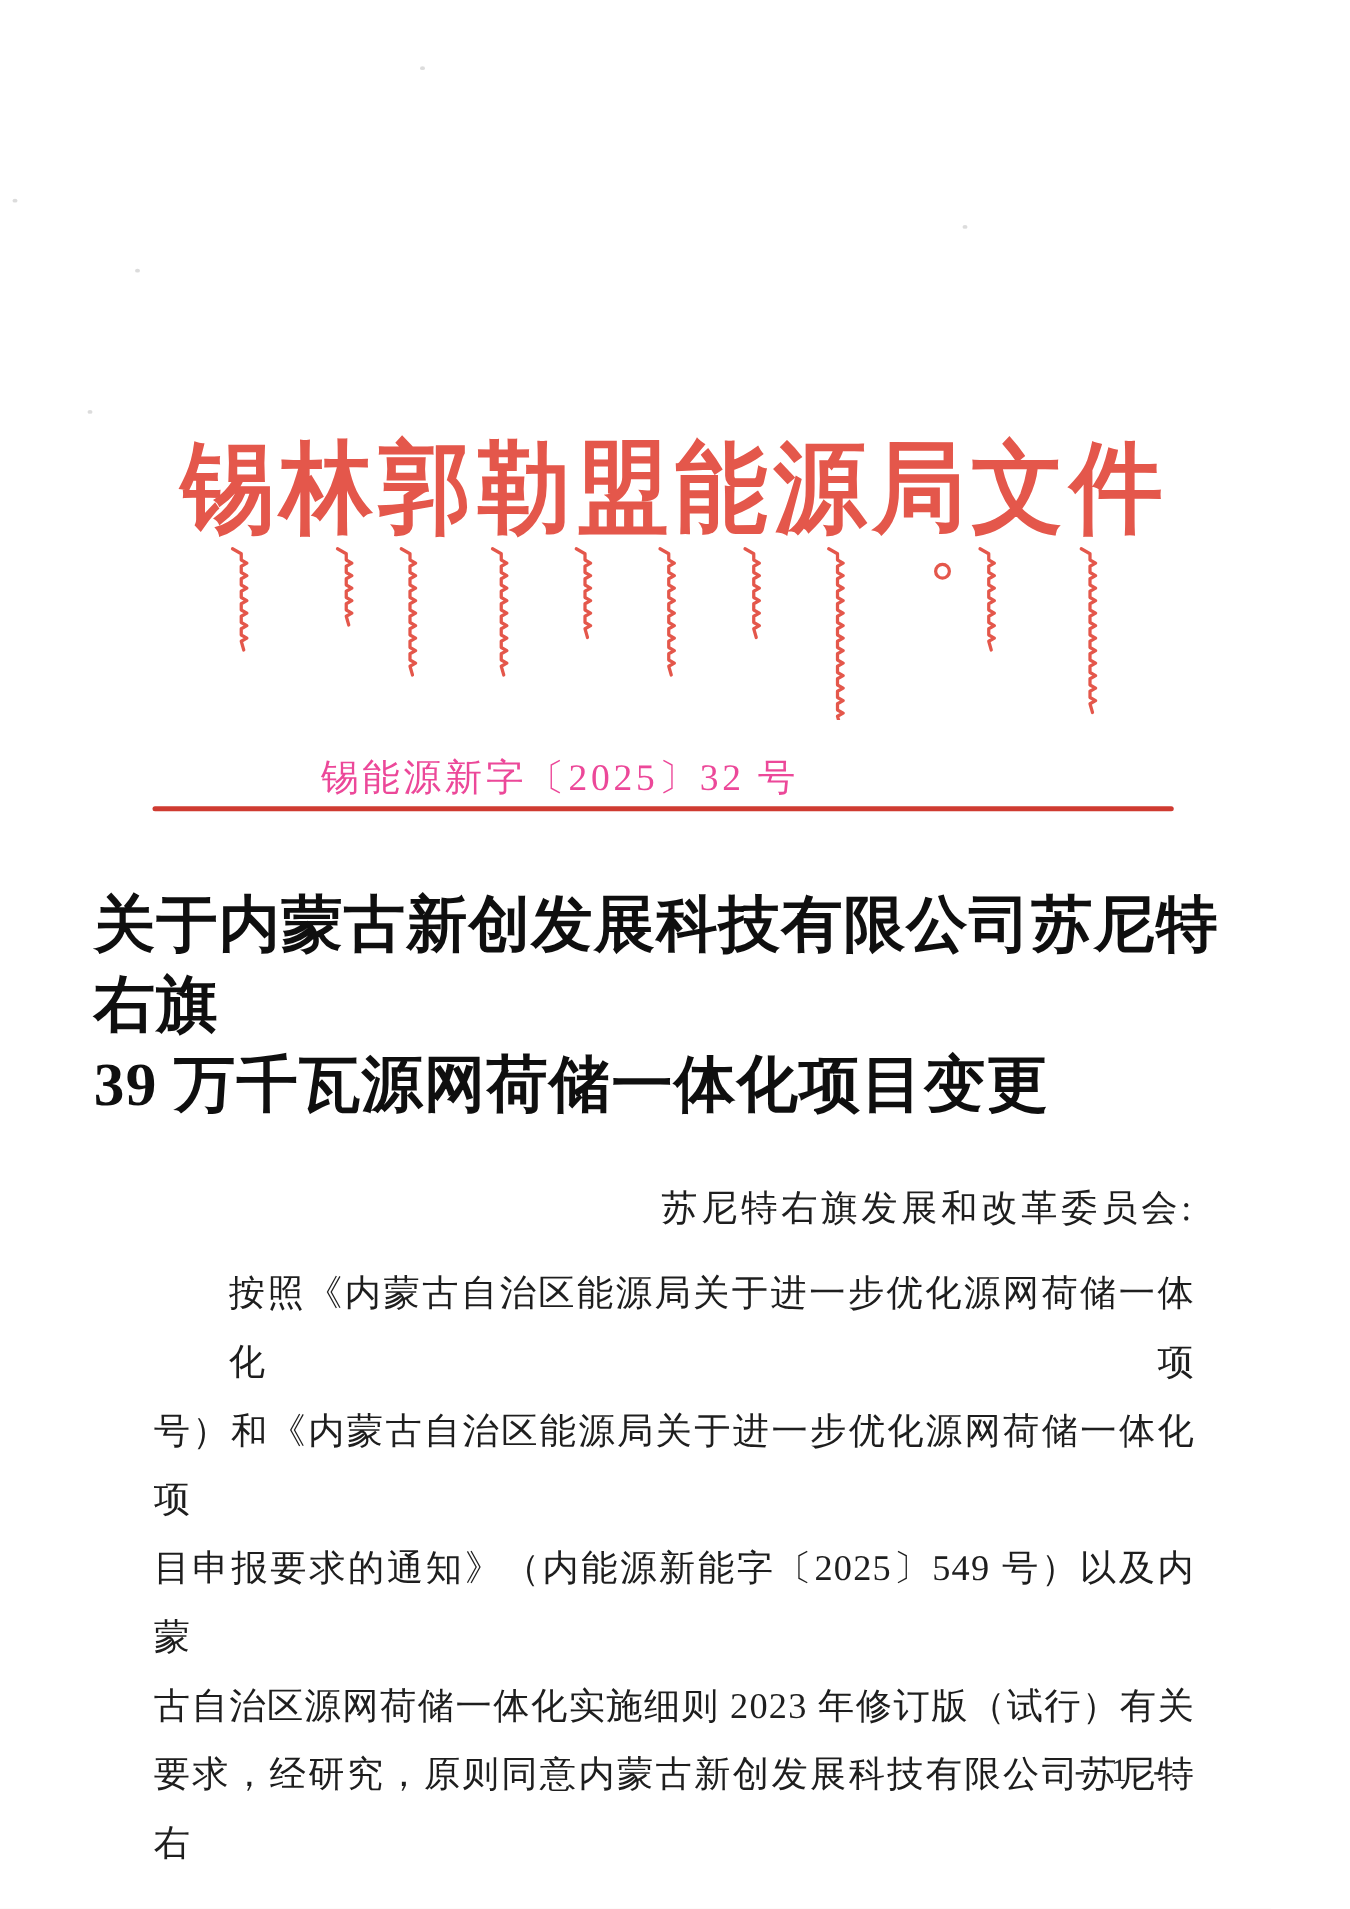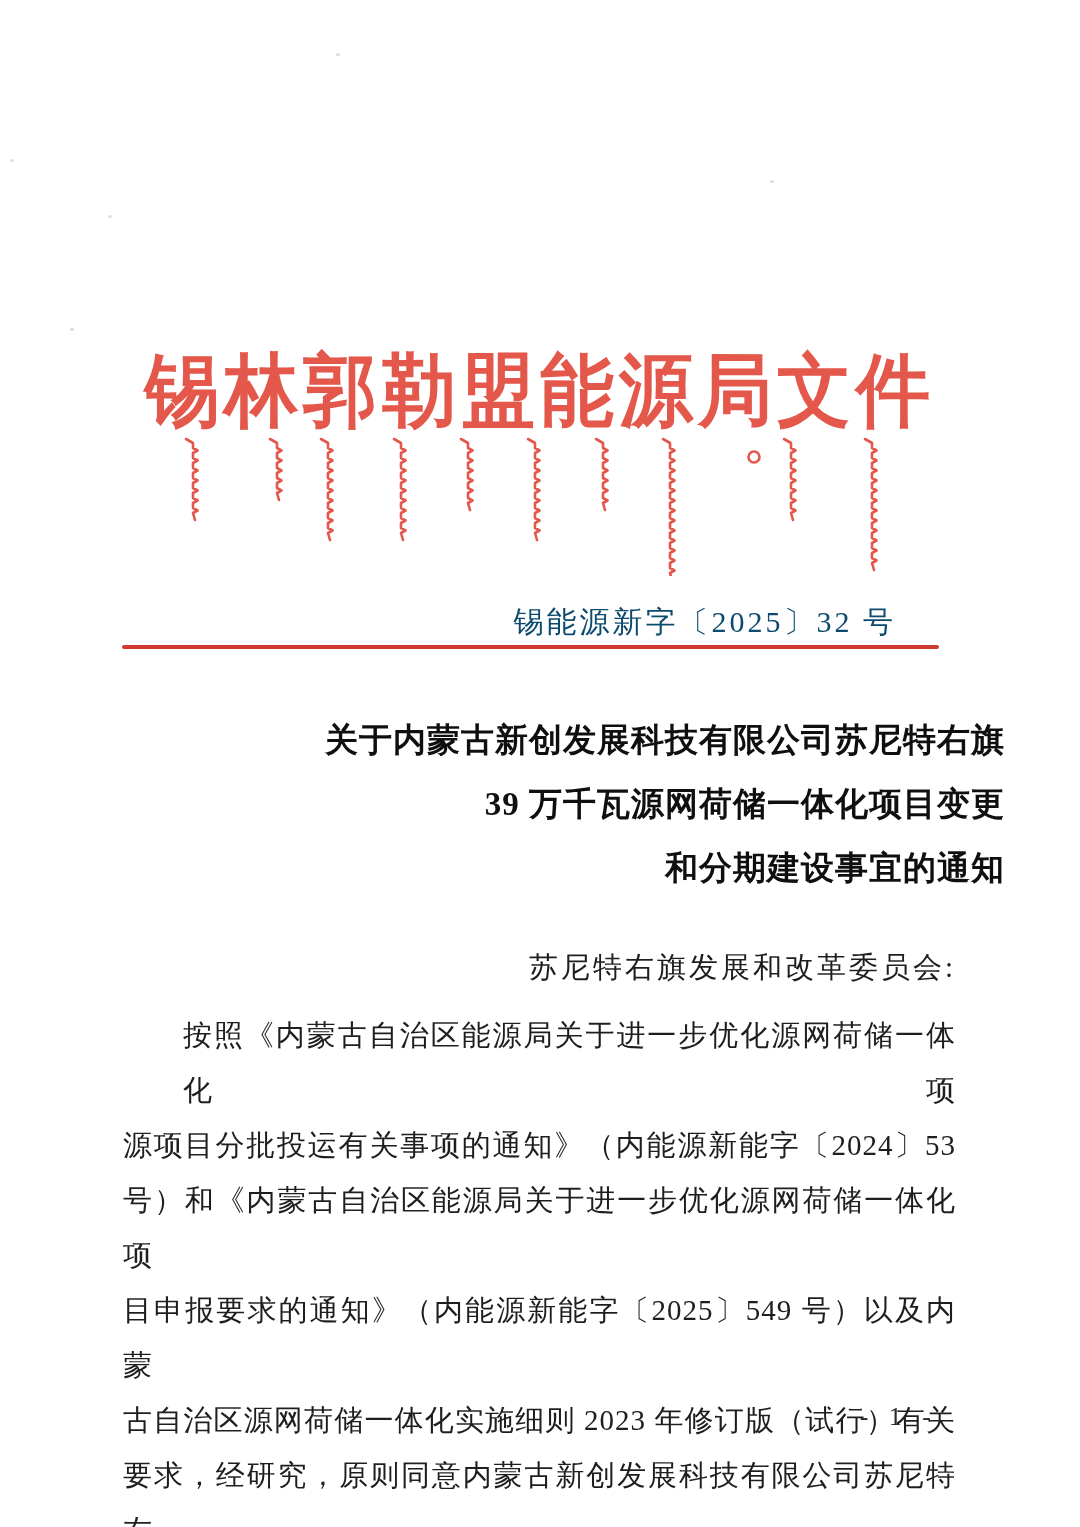--- a/index.html
+++ b/index.html
@@ -29,39 +29,39 @@
   }
   .mongolian-row{
     position:absolute;
     top:436px;left:0;
     width:1080px;height:140px;
   }
   
   .doc-number{
     position:absolute;
     top:602px;left:0;width:896px;
-    text-align:right;
+    text-align:center;
     font-size:30px;
     letter-spacing:3px;
-    color:#0c4a6e;
+    color:#ec4899;
   }
   .red-divider{
     position:absolute;
     top:645px;left:122px;
     width:817px;height:4px;
     background:#cf3b31;
     border-radius:2px;
   }
   
   .doc-title{
     position:absolute;
     top:708px;left:75px;
     width:930px;
-    text-align:right;
-    font-size:33px;
+    text-align:left;
+    font-size:49px;
     line-height:64px;
     font-weight:bold;
     color:#0f0f0f;
     letter-spacing:1px;
   }
   
   .body-block{
     position:absolute;
     top:940px;left:123px;
     width:833px;
@@ -129,28 +129,26 @@
       <path d="M865,3 l7,4 l0,5 l4.5,2.5 l-4.5,2.5 l0,5 l4.5,2.5 l-4.5,2.5 l0,5 l4.5,2.5 l-4.5,2.5 l0,5 l4.5,2.5 l-4.5,2.5 l0,5 l4.5,2.5 l-4.5,2.5 l0,5 l4.5,2.5 l-4.5,2.5 l0,5 l4.5,2.5 l-4.5,2.5 l0,5 l4.5,2.5 l-4.5,2.5 l0,5 l4.5,2.5 l-4.5,2.5 l0,5 l4.5,2.5 l-4.5,2.5 l0,5 l4.5,2.5 l-4.5,2.5 l0,5 l4.5,2.5 l-4.5,2.5 l2,7" fill="none" stroke="#e4574b" stroke-width="2.6" stroke-linecap="round" stroke-linejoin="round"></path>
     </svg>
 
   <div class="doc-number">锡能源新字〔2025〕32 号</div>
 
   <div class="red-divider" style="background: rgb(207, 59, 49);"></div>
 
   <div class="doc-title">
       <div class="title-line">关于内蒙古新创发展科技有限公司苏尼特右旗</div>
       <div class="title-line">39 万千瓦源网荷储一体化项目变更</div>
-      <div class="title-line">和分期建设事宜的通知</div>
     </div>
 
   <div class="body-block">
     <div class="salutation">苏尼特右旗发展和改革委员会:</div>
     <div>
         <div class="para-line indent">按照《内蒙古自治区能源局关于进一步优化源网荷储一体化项</div>
-        <div class="para-line">源项目分批投运有关事项的通知》（内能源新能字〔2024〕53</div>
         <div class="para-line">号）和《内蒙古自治区能源局关于进一步优化源网荷储一体化项</div>
         <div class="para-line">目申报要求的通知》（内能源新能字〔2025〕549 号）以及内蒙</div>
         <div class="para-line">古自治区源网荷储一体化实施细则 2023 年修订版（试行）有关</div>
         <div class="para-line">要求，经研究，原则同意内蒙古新创发展科技有限公司苏尼特右</div>
       </div>
   </div>
 
   <div class="page-number">- 1 -</div>
 
 </div>

